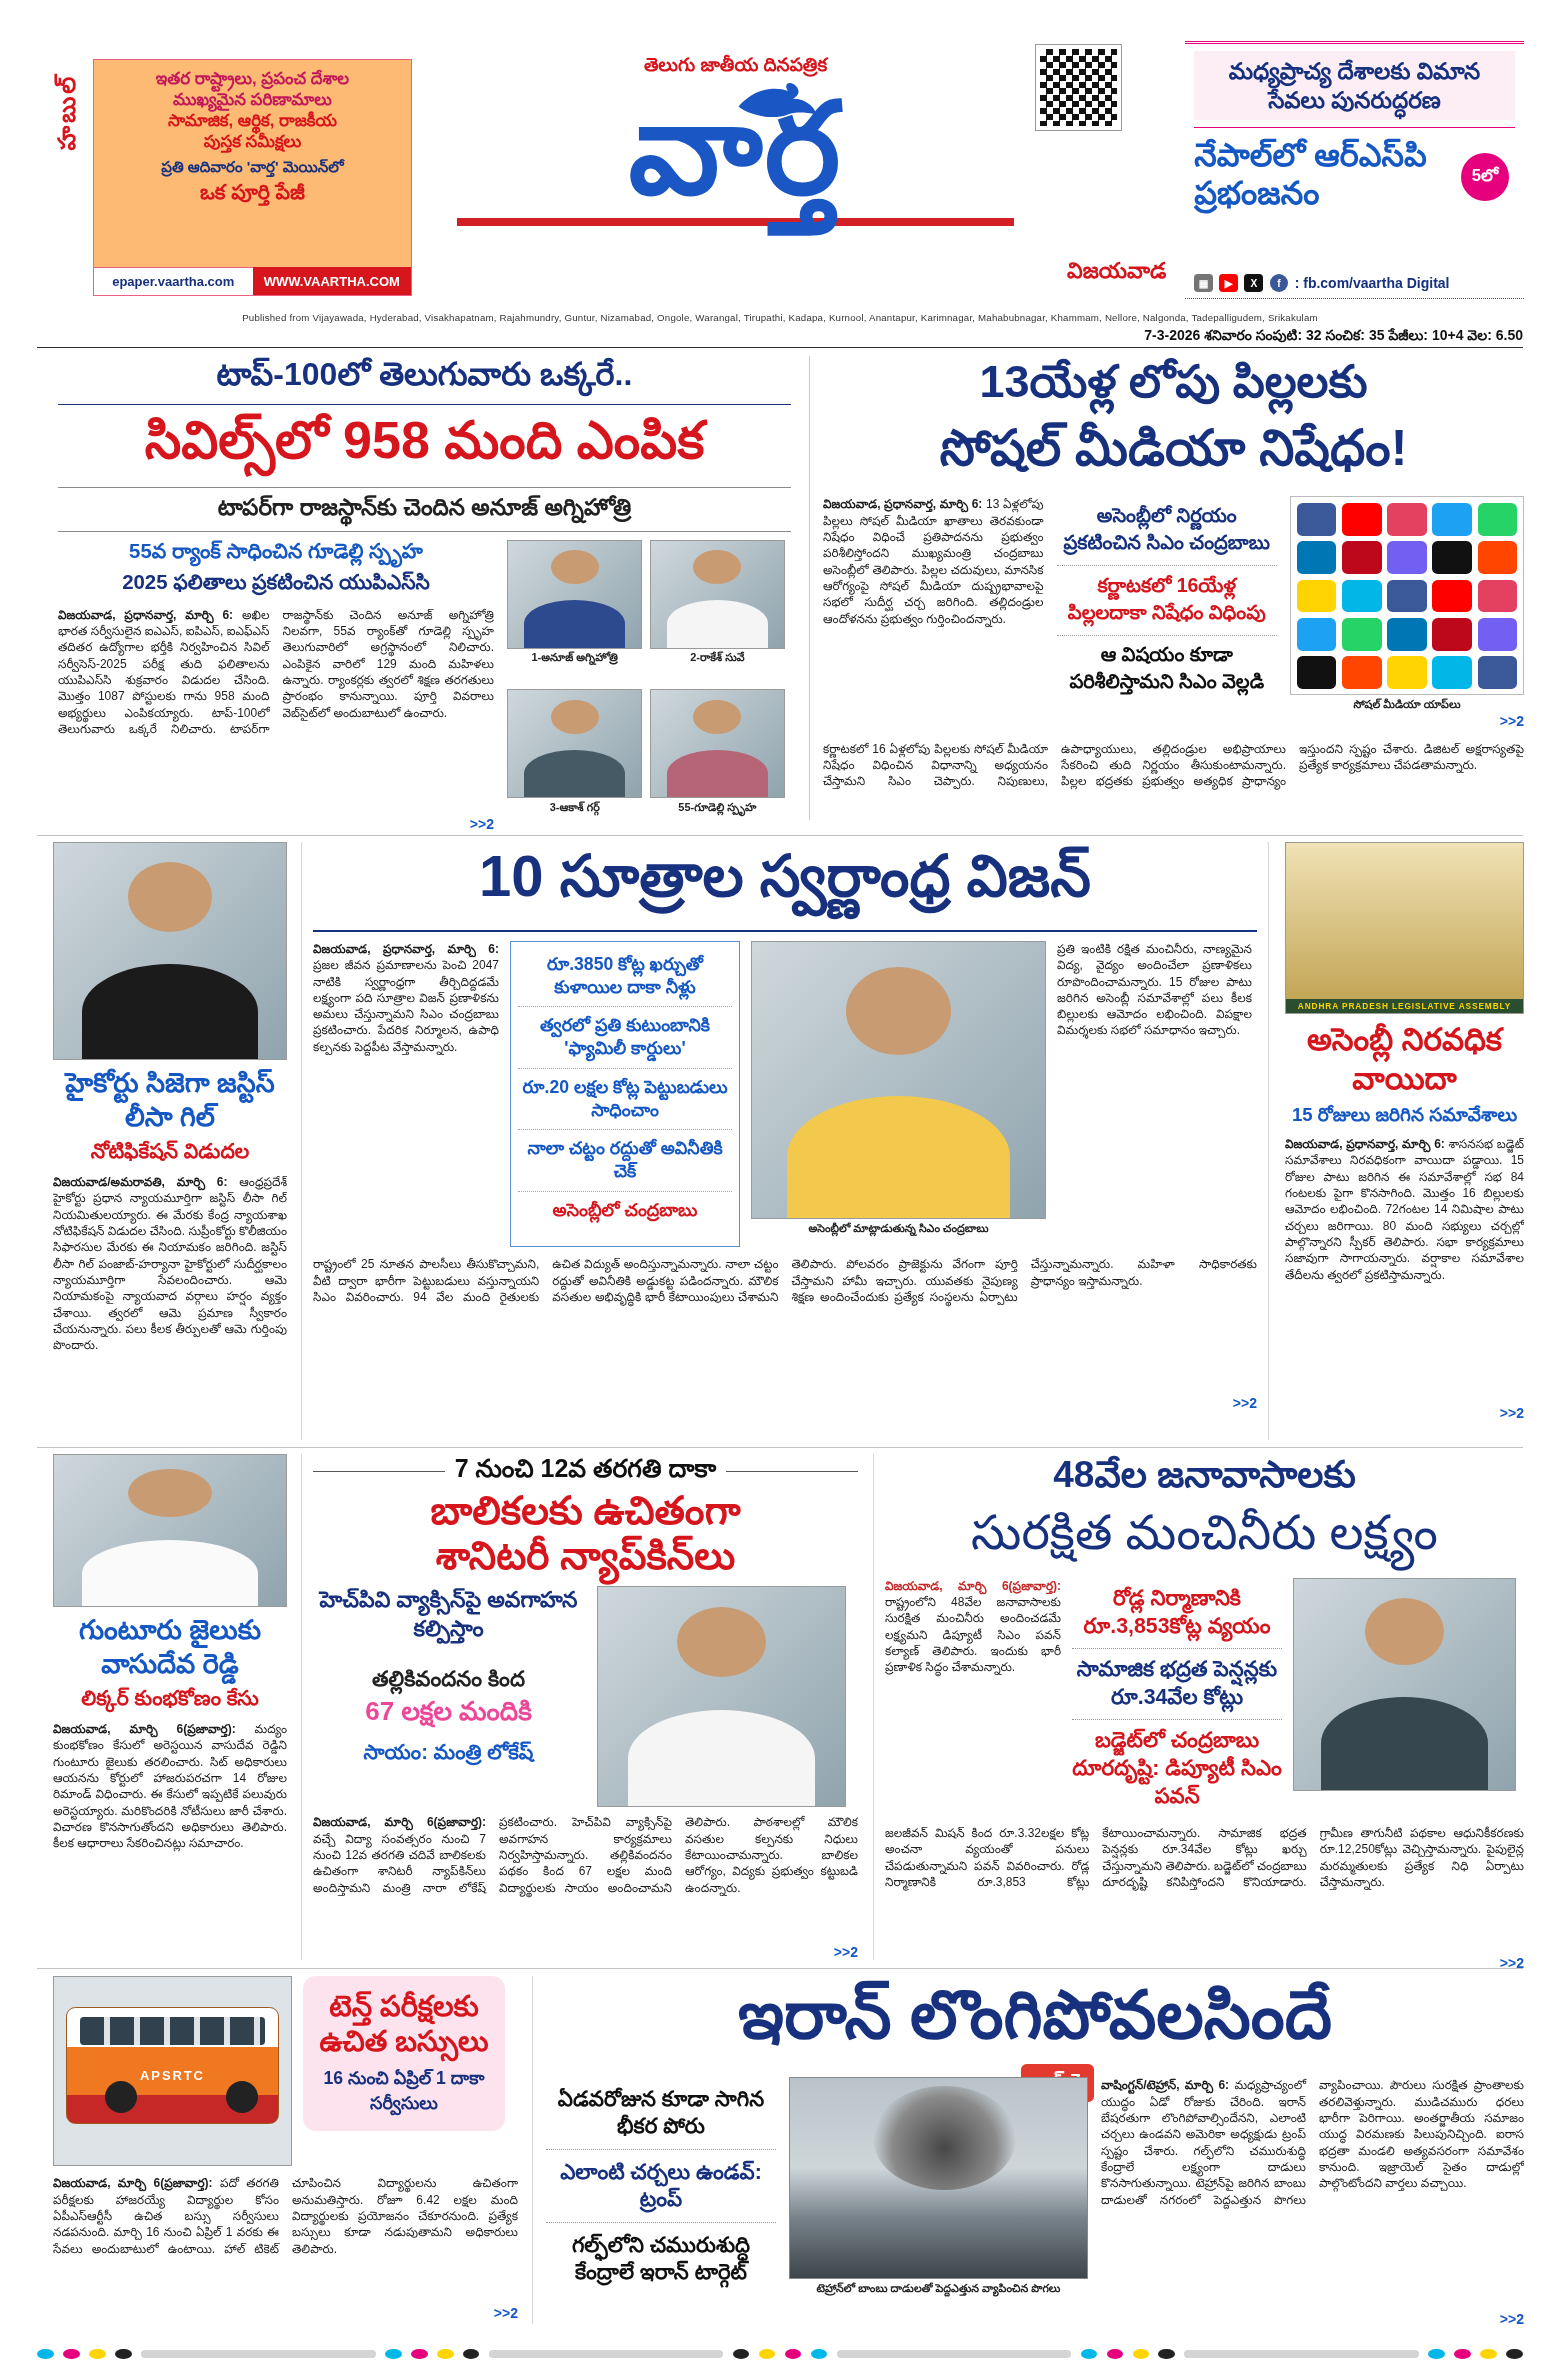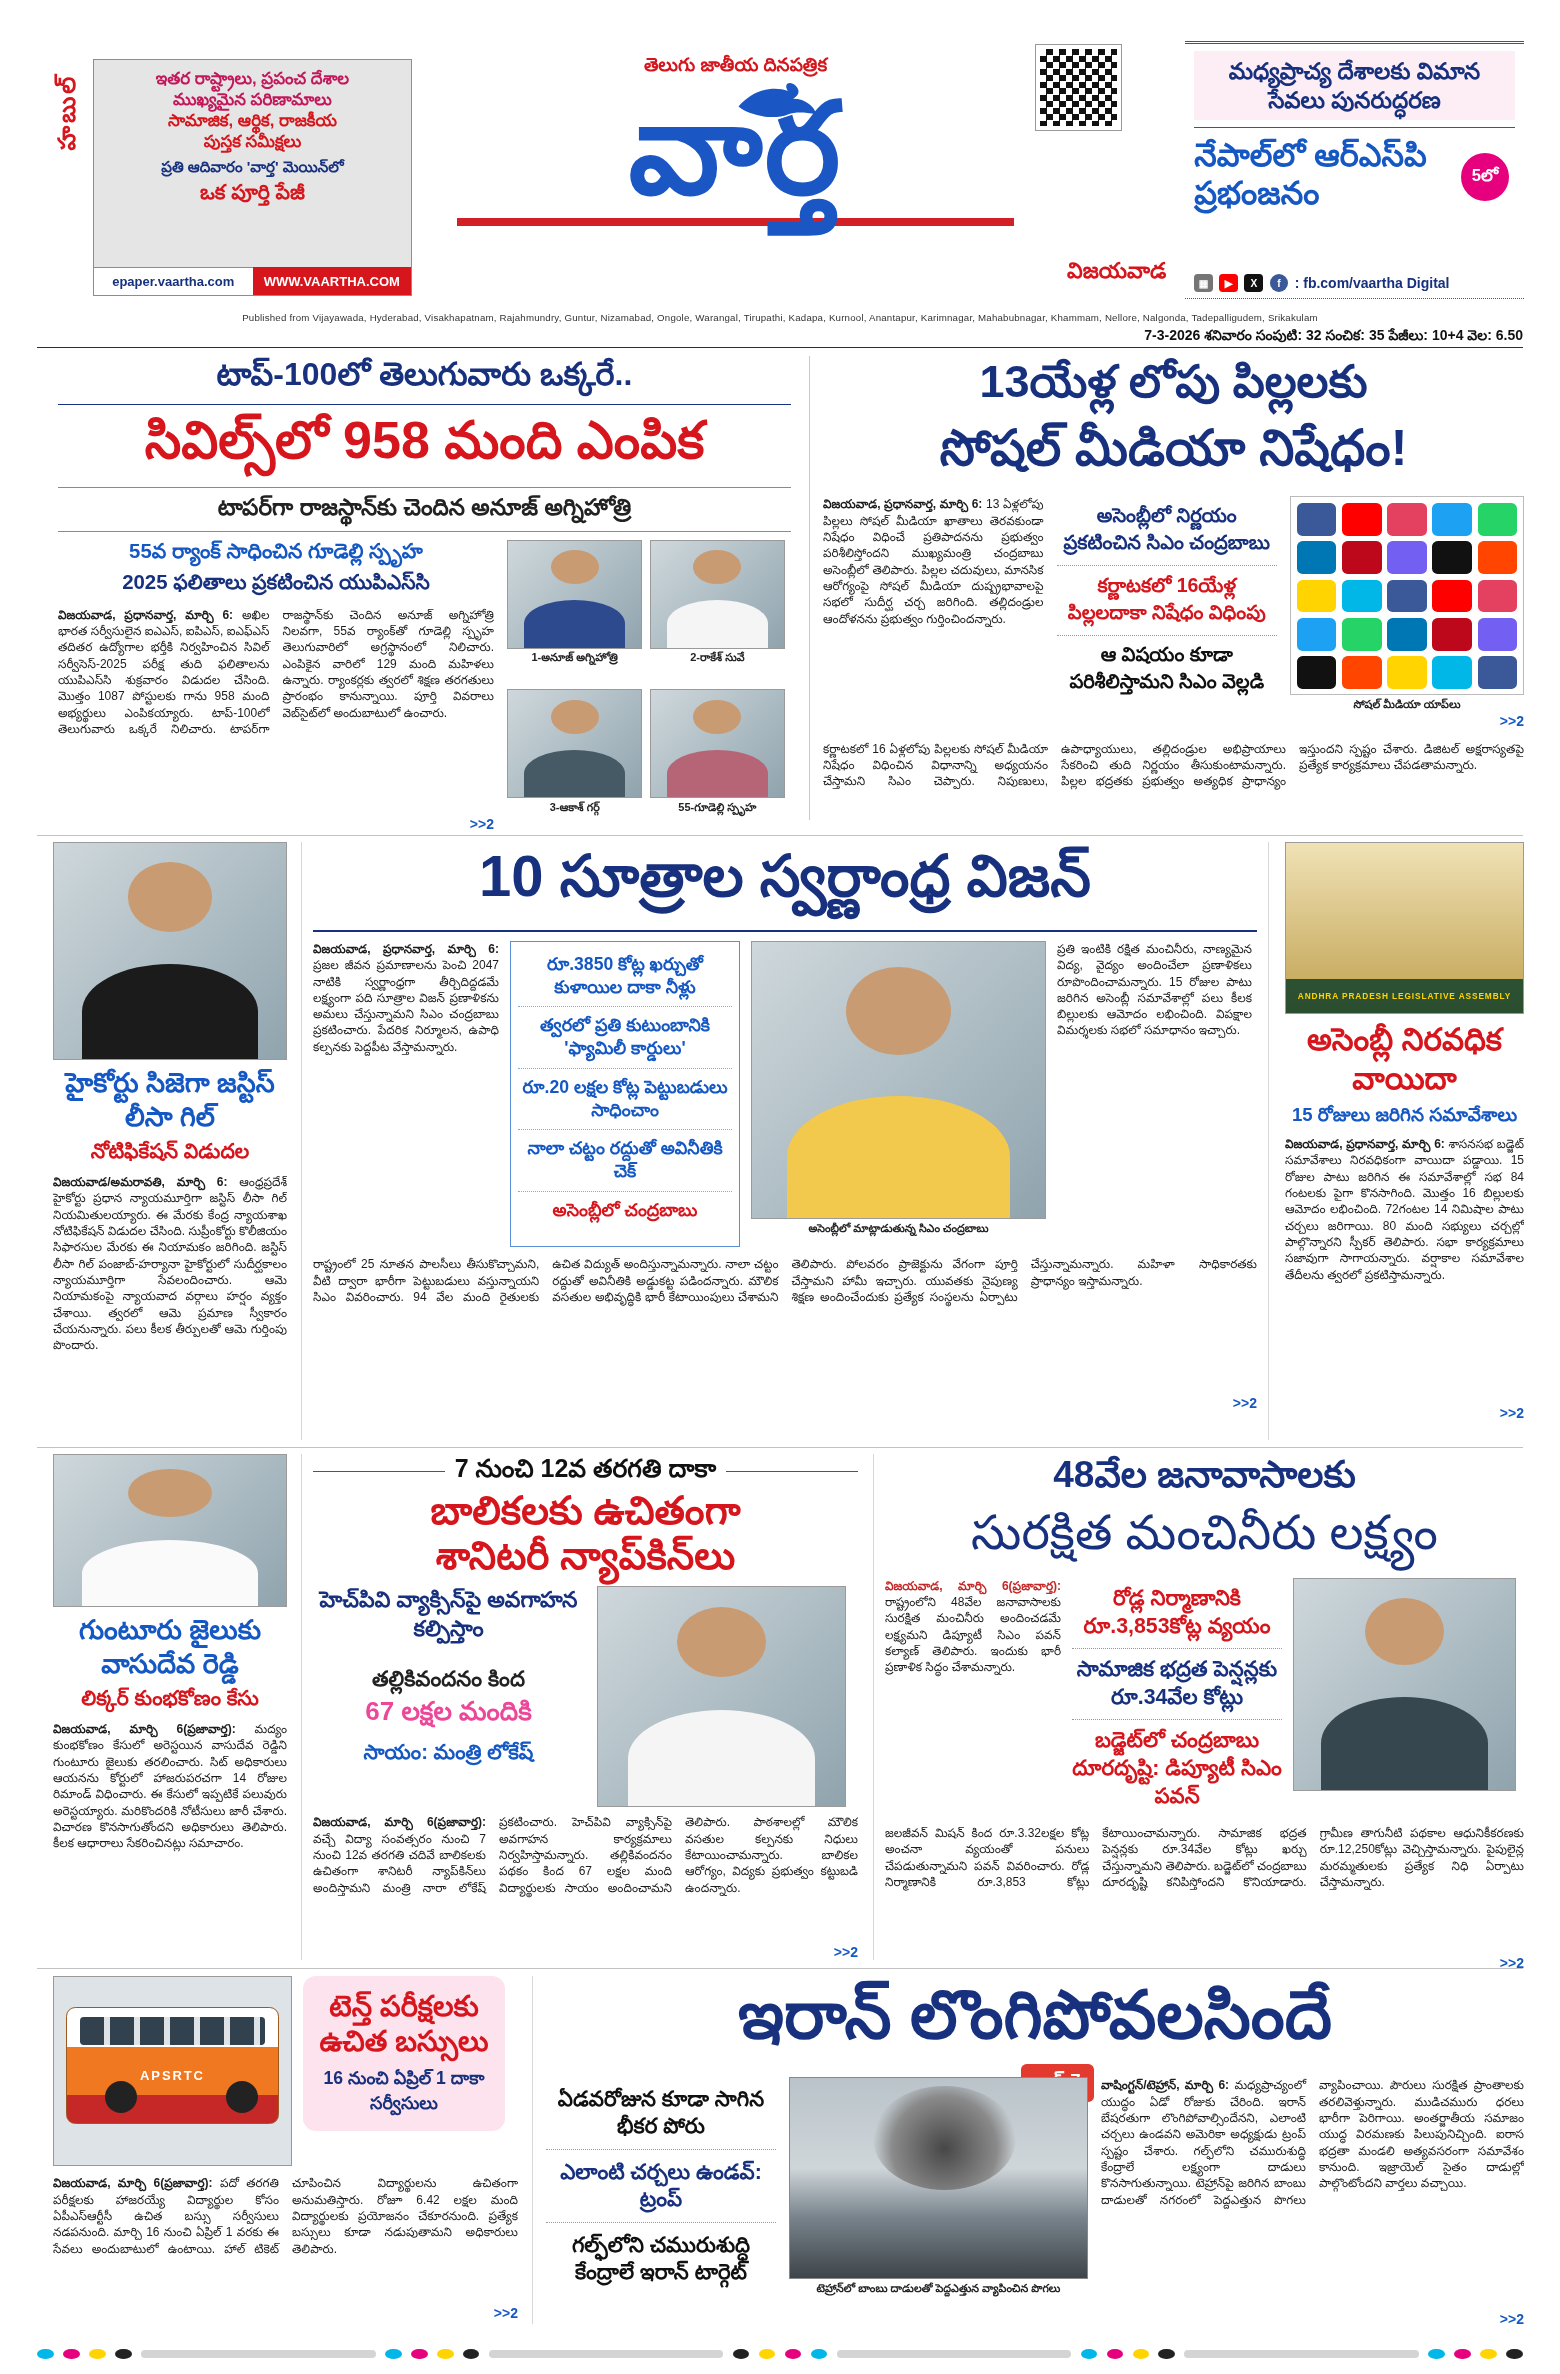--- a/index.html
+++ b/index.html
@@ -13,21 +13,21 @@
   .dl{font-weight:bold}
   .dl-red{font-weight:bold;color:#c62828}
   .more{color:#1558c4;font-weight:bold;font-size:14px;text-align:right}
   .photo{background:linear-gradient(135deg,#cfd8dc,#90a4ae);border:0.9px solid #9a9a9a;position:relative;overflow:hidden}
   .person::before{content:"";position:absolute;left:32%;top:9%;width:36%;height:32%;border-radius:50%;background:var(--skin,#c89b72)}
   .person::after{content:"";position:absolute;left:12%;bottom:0;width:76%;height:44%;border-radius:50% 50% 0 0;background:var(--shirt,#eee)}
   .cap{font-size:11px;font-weight:bold;text-align:center;padding-top:2.8px;color:#222}
   .hsep{position:absolute;left:37px;width:1486px;border-top:0.9px solid #c2c2c2}
   
   .siderot{position:absolute;left:50px;top:74px;writing-mode:vertical-rl;transform:rotate(180deg);color:#d6151c;font-weight:bold;font-size:24px;letter-spacing:2.8px}
-  .promo{position:absolute;left:93px;top:59px;width:319px;height:237px;border:1.9px solid #ec5f80;background:#e5e5e5;text-align:center;padding:9.3px 7.4px 0 7.4px}
+  .promo{position:absolute;left:93px;top:59px;width:319px;height:237px;border:1.9px solid #ec5f80;background:#fdba74;text-align:center;padding:9.3px 7.4px 0 7.4px}
   .promo .p1{color:#c2185b;font-weight:bold;font-size:16.7px;line-height:1.25}
   .promo .p2{color:#d6151c;font-weight:bold;font-size:16.7px;line-height:1.25}
   .promo .p3{color:#17317e;font-weight:bold;font-size:15px;margin-top:5.6px}
   .promo .p4{color:#d6151c;font-weight:bold;font-size:20.4px;margin-top:1.9px}
   .promo-bar{position:absolute;left:0;right:0;bottom:0;height:28px;display:flex;font-size:13px;font-weight:bold}
   .promo-bar .u1{flex:1;background:#fff;color:#17317e;display:flex;align-items:center;justify-content:center;border-top:1.9px solid #ec5f80}
   .promo-bar .u2{flex:1;background:#d6151c;color:#fff;display:flex;align-items:center;justify-content:center}
   .logoarea{position:absolute;left:457px;top:54px;width:557px;text-align:center}
   .tagline{color:#d6151c;font-size:18.6px;font-weight:bold;margin-bottom:1.9px}
   .logotext{font-size:128px;line-height:1.05;font-weight:bold;color:#1a56c4;letter-spacing:1.9px}
@@ -82,21 +82,21 @@
   .vis-photo{width:295px}
   .vis-photo .photo{height:278px}
   
   #sec-judge{left:53px;top:842px;width:234px;height:598px}
   #sec-assembly{left:1285px;top:842px;width:239px;height:598px}
   #sec-jail{left:53px;top:1454px;width:234px;height:506px}
   .side-h-blue{font-size:27px;font-weight:bold;color:#1558c4;text-align:center;line-height:1.25;margin-top:7.4px}
   .side-h-red{font-size:31px;font-weight:bold;color:#d6151c;text-align:center;line-height:1.25;margin-top:7.4px}
   .side-sub-red{font-size:20.4px;font-weight:bold;color:#d6151c;text-align:center;margin:5.6px 0}
   .side-sub-blue{font-size:18.6px;font-weight:bold;color:#1558c4;text-align:center;margin:5.6px 0}
-  .asm-overlay{position:absolute;left:0;right:0;bottom:0;background:rgba(10,60,40,.82);color:#ffd400;font-size:8.3px;font-weight:bold;text-align:center;padding:12px 0;letter-spacing:0.9px}
+  .asm-overlay{position:absolute;left:0;right:0;bottom:0;background:rgba(10,60,40,.82);color:#ffd400;font-size:8.3px;font-weight:bold;text-align:center;padding:2px 0;letter-spacing:0.9px}
   
   #sec-napkins{left:301px;top:1454px;width:557px;height:506px;border-left:0.9px solid #d7d7d7;padding-left:11px}
   .nap-kick{display:flex;align-items:center;gap:9.3px;justify-content:center}
   .nap-kick .ln{flex:1;border-top:1.9px solid #555}
   .nap-kick .t{font-size:25px;font-weight:bold;color:#111;white-space:nowrap}
   .nap-h{font-size:39px;font-weight:bold;color:#d6151c;text-align:center;line-height:1.15}
   .nap-row{display:flex;gap:13px;margin-top:7.4px}
   .nap-subs{width:271px;text-align:center}
   .nap-s1{font-size:22px;font-weight:bold;color:#17317e;line-height:1.3}
   .nap-s2a{font-size:21.3px;font-weight:bold;color:#222;margin-top:24px}

